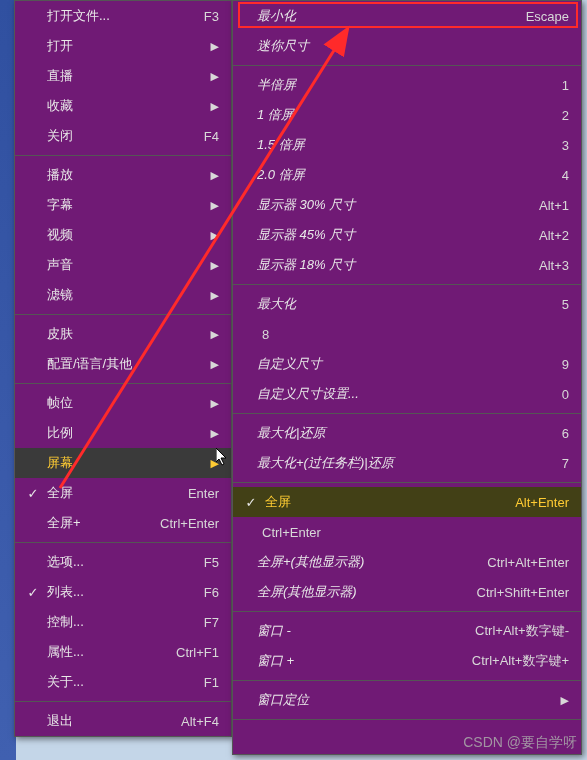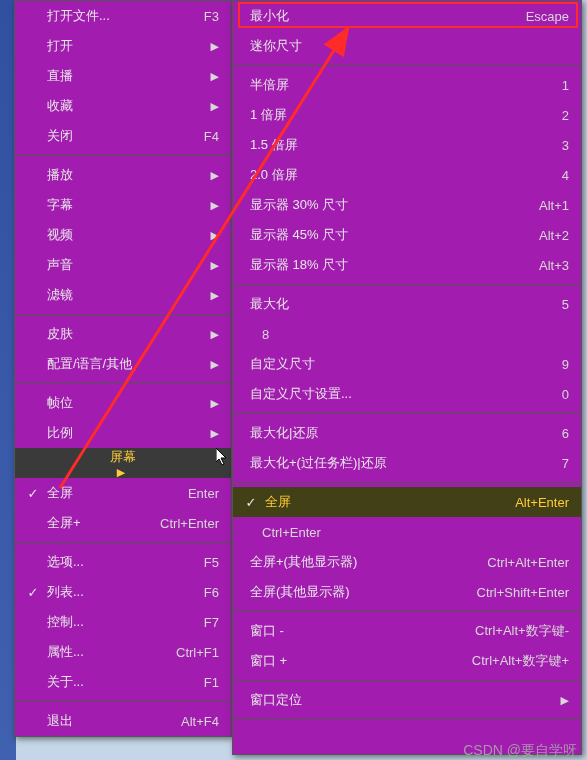--- a/index.html
+++ b/index.html
@@ -11,64 +11,64 @@
   position: relative;
   overflow: hidden;
 }
 .bg-left {
   position: absolute; left: 0; top: 0; width: 16px; height: 100%;
   background: linear-gradient(#3050a0, #4060b0);
   color: #fff;
 }
 .menu {
   position: absolute;
-  background: #a21caf;
+  background: #701a75;
   border: 1px solid #555;
   box-shadow: 2px 2px 6px rgba(0,0,0,.5);
 }
 .menu-left { left: 14px; top: 0; width: 218px; }
 .menu-right { left: 232px; top: 0; width: 350px; }
 .item {
   display: flex; align-items: center;
   height: 30px;
   padding: 0 12px 0 8px;
   color: #e8e8e8;
   cursor: default;
 }
 .item .check { width: 20px; text-align: center; color: #e8e8e8; }
 .item .label { flex: 1; padding-left: 4px; }
 .item .accel { color: #d8d8d8; margin-left: 21px; text-align: center; }
 .item .sub { color: #d8d8d8; font-size: 11px; }
-.item.highlight-yellow { background: #3a3a3a; flex-direction: column; }
+.item.highlight-yellow { background: #3a3a3a; }
 .item.highlight-yellow .label,
 .item.highlight-yellow .accel,
 .item.highlight-yellow .sub { color: #ffcc33; }
 .item.fullscreen-hl { background: #424016; }
 .item.fullscreen-hl .label,
 .item.fullscreen-hl .accel { color: #ffcc33; }
 .sep { height: 1px; background: #555; margin: 4px 0; }
-.item.padded .label { padding-left: 9px; }
+.item.padded .label { padding-left: 16px; font-style: italic; }
 .redbox {
   position: absolute;
   border: 2px solid #ff2a2a;
   pointer-events: none;
 }
 .arrow {
   position: absolute;
   pointer-events: none;
 }
 .cursor {
   position: absolute;
   left: 216px; top: 448px;
   width: 14px; height: 18px;
   pointer-events: none;
 }
 .watermark {
   position: absolute;
-  right: 10px; bottom: 0;
+  right: 10px; bottom: 8px;
   color: rgba(170,170,170,0.85);
   font-size: 14px;
 }
 </style>
 </head>
 <body>
 
 <div class="bg-left"></div>
 
 <div class="menu menu-left">

